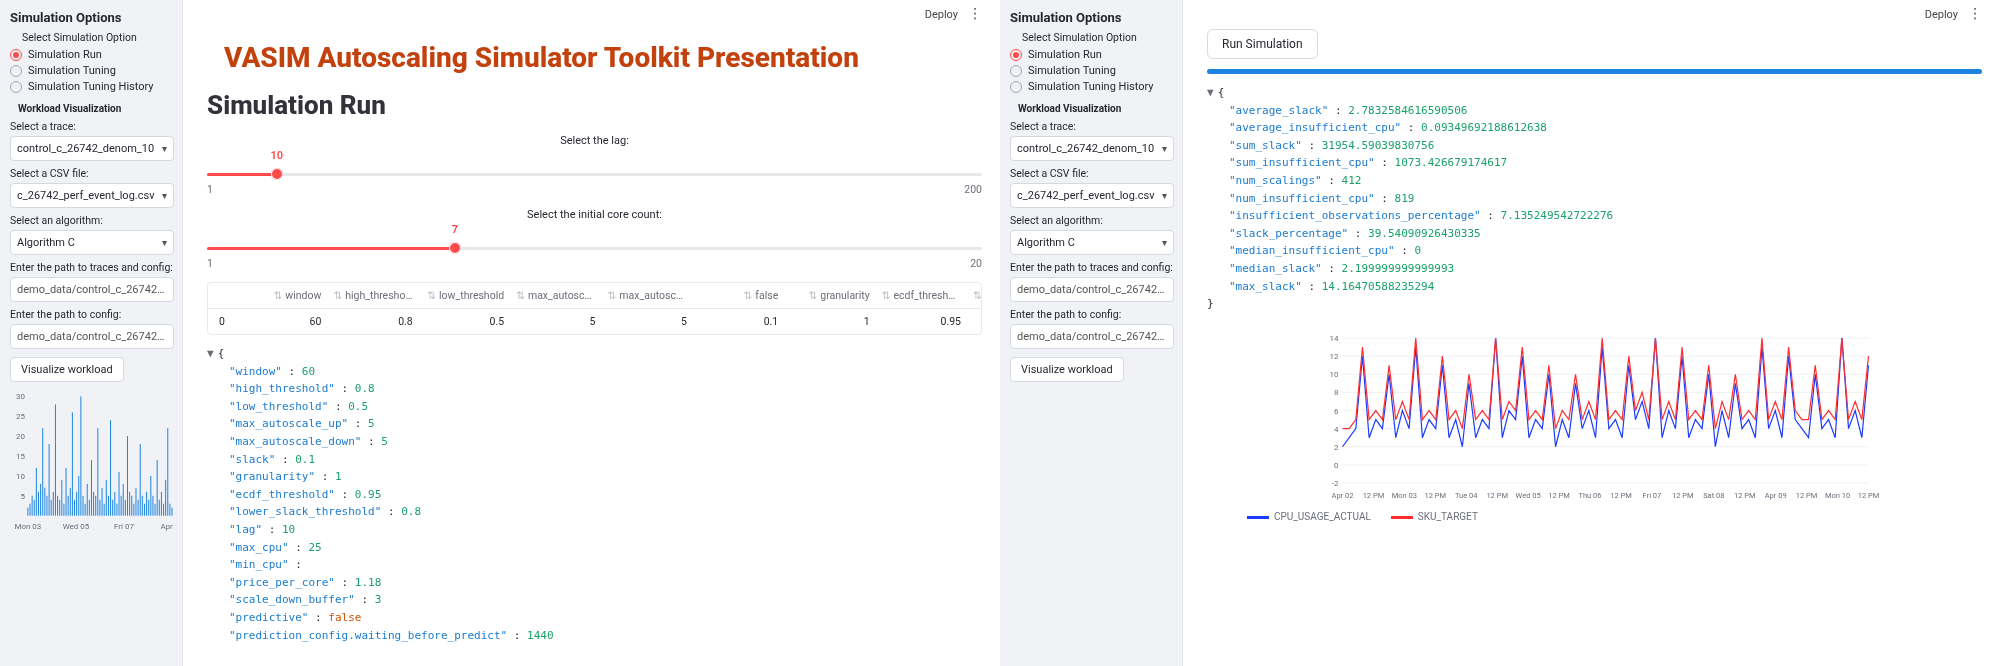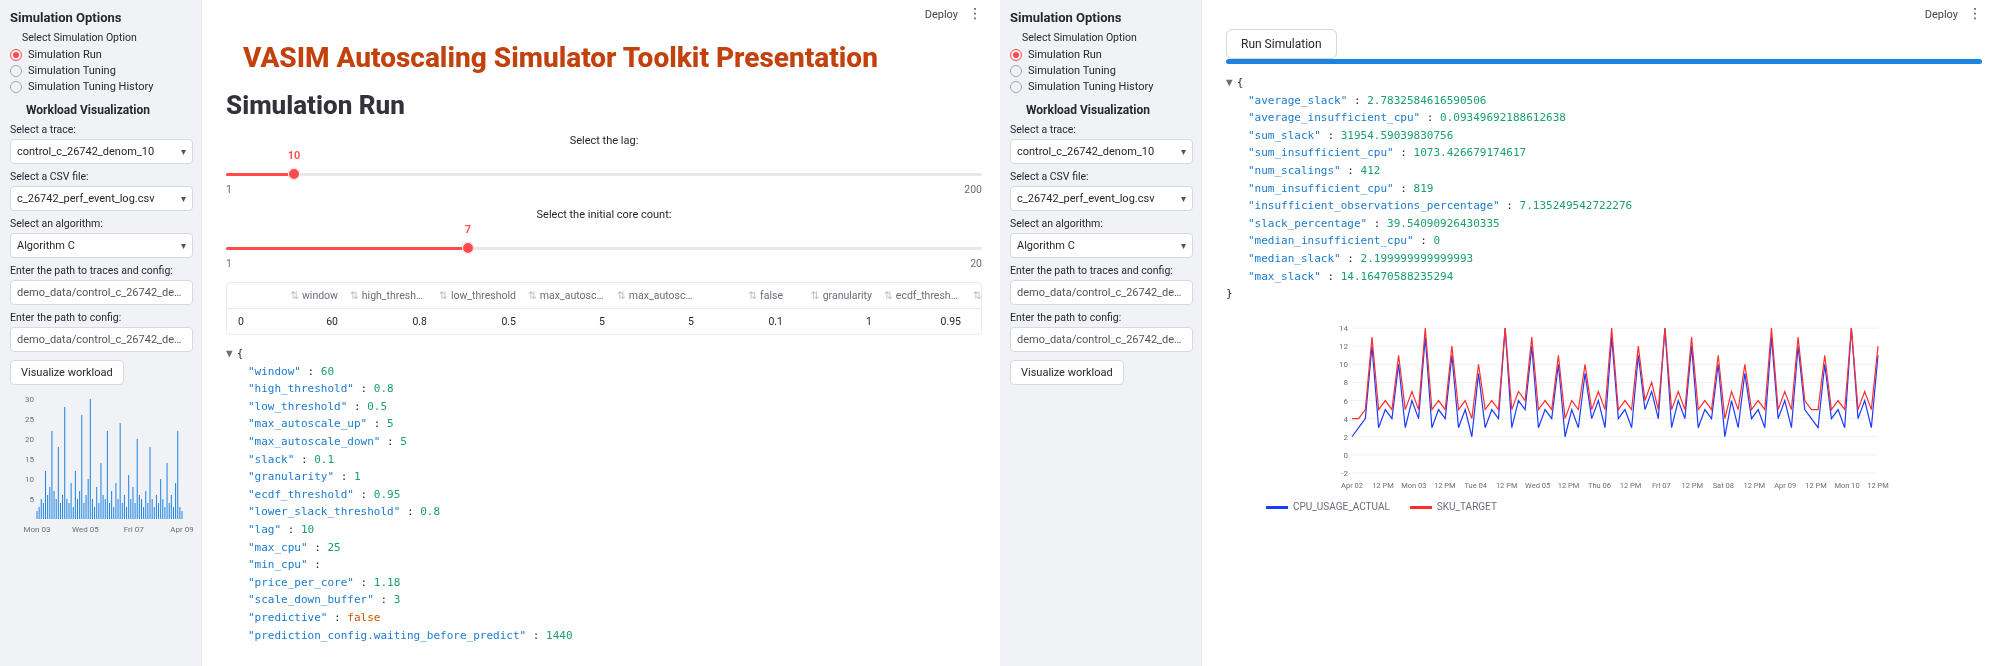--- a/index.html
+++ b/index.html
@@ -9,39 +9,39 @@
     color: #262730;
     background: #fff;
     display: flex;
     width: 2000px;
     height: 666px;
     overflow: hidden;
   }
   
   .pane { display: flex; height: 100%; flex: 0 0 50%; position: relative; overflow:hidden;}
   .sidebar {
-    width: 202px;
+    width: 183px;
     background: #f0f2f6;
     padding: 10px 8px 10px 10px;
     font-size: 11px;
     border-right: 1px solid #e6e8ec;
     position: relative;
   }
   .sidebar h4 { font-size: 13px; font-weight: 700; margin-bottom: 6px; color:#262730;}
   .sidebar .subh { font-size: 10.5px; color:#262730; margin: 6px 12px 4px; font-weight:400; }
   .radio-row { display:flex; align-items:center; gap:6px; margin:3px 0; cursor:pointer; }
   .radio {
     width:12px; height:12px; border-radius:50%; border:1.5px solid #a3a8b8;
     display:inline-block; position:relative; flex:none;
   }
   .radio.checked { border-color:#ff4b4b; }
   .radio.checked::after {
     content:""; position:absolute; inset:2px; border-radius:50%; background:#ff4b4b;
   }
-  .h3 { font-size:12px; font-weight:700; margin:10px 16px 6px; }
+  .h3 { font-size:10px; font-weight:700; margin:10px 8px 6px; }
   .field-label { font-size:10.5px; margin:6px 0 3px; color:#262730;}
   .select {
     width:100%; background:#fff; border:1px solid #d5d9e0; border-radius:4px;
     padding:5px 6px; font-size:11px; display:flex; align-items:center;
     justify-content:space-between; cursor:pointer;
   }
   .chev { font-size:10px; color:#555; }
   .text-input {
     width:100%; background:#fff; border:1px solid #d5d9e0; border-radius:4px;
     padding:5px 6px; font-size:11px; color:#555; overflow:hidden; text-overflow:ellipsis;
@@ -100,21 +100,21 @@
   .json-block .caret { color:#6b6e7a; cursor:pointer; user-select:none; padding-right:4px;}
   .json-block .brace { color:#2b2c36; }
   .json-block .key { color:#1b7bcf; }
   .json-block .num { color:#1aa06b; }
   .json-block .bool { color:#ce5400; }
   .json-block .ind { padding-left:22px; display:block;}
 
   
   .run-btn {
     display:inline-block; border:1px solid #d5d9e0; border-radius:6px;
-    padding:7px 14px; font-size:12px; cursor:pointer; background:#fff; 
+    padding:7px 14px; font-size:12px; cursor:pointer; background:#fff; margin-bottom:10px;
   }
   .progress { height:5px; background:#1c83e1; border-radius:3px; margin-bottom:10px; }
   .chart-wrap { position:relative; height:180px; margin-top:10px; }
   .legend { display:flex; gap:20px; font-size:10px; color:#6b6e7a; padding:8px 0 0 40px;}
   .legend .sw { display:inline-block; width:22px; height:3px; vertical-align:middle; margin-right:5px;}
 </style>
 </head>
 <body>
 
 <div class="pane">

